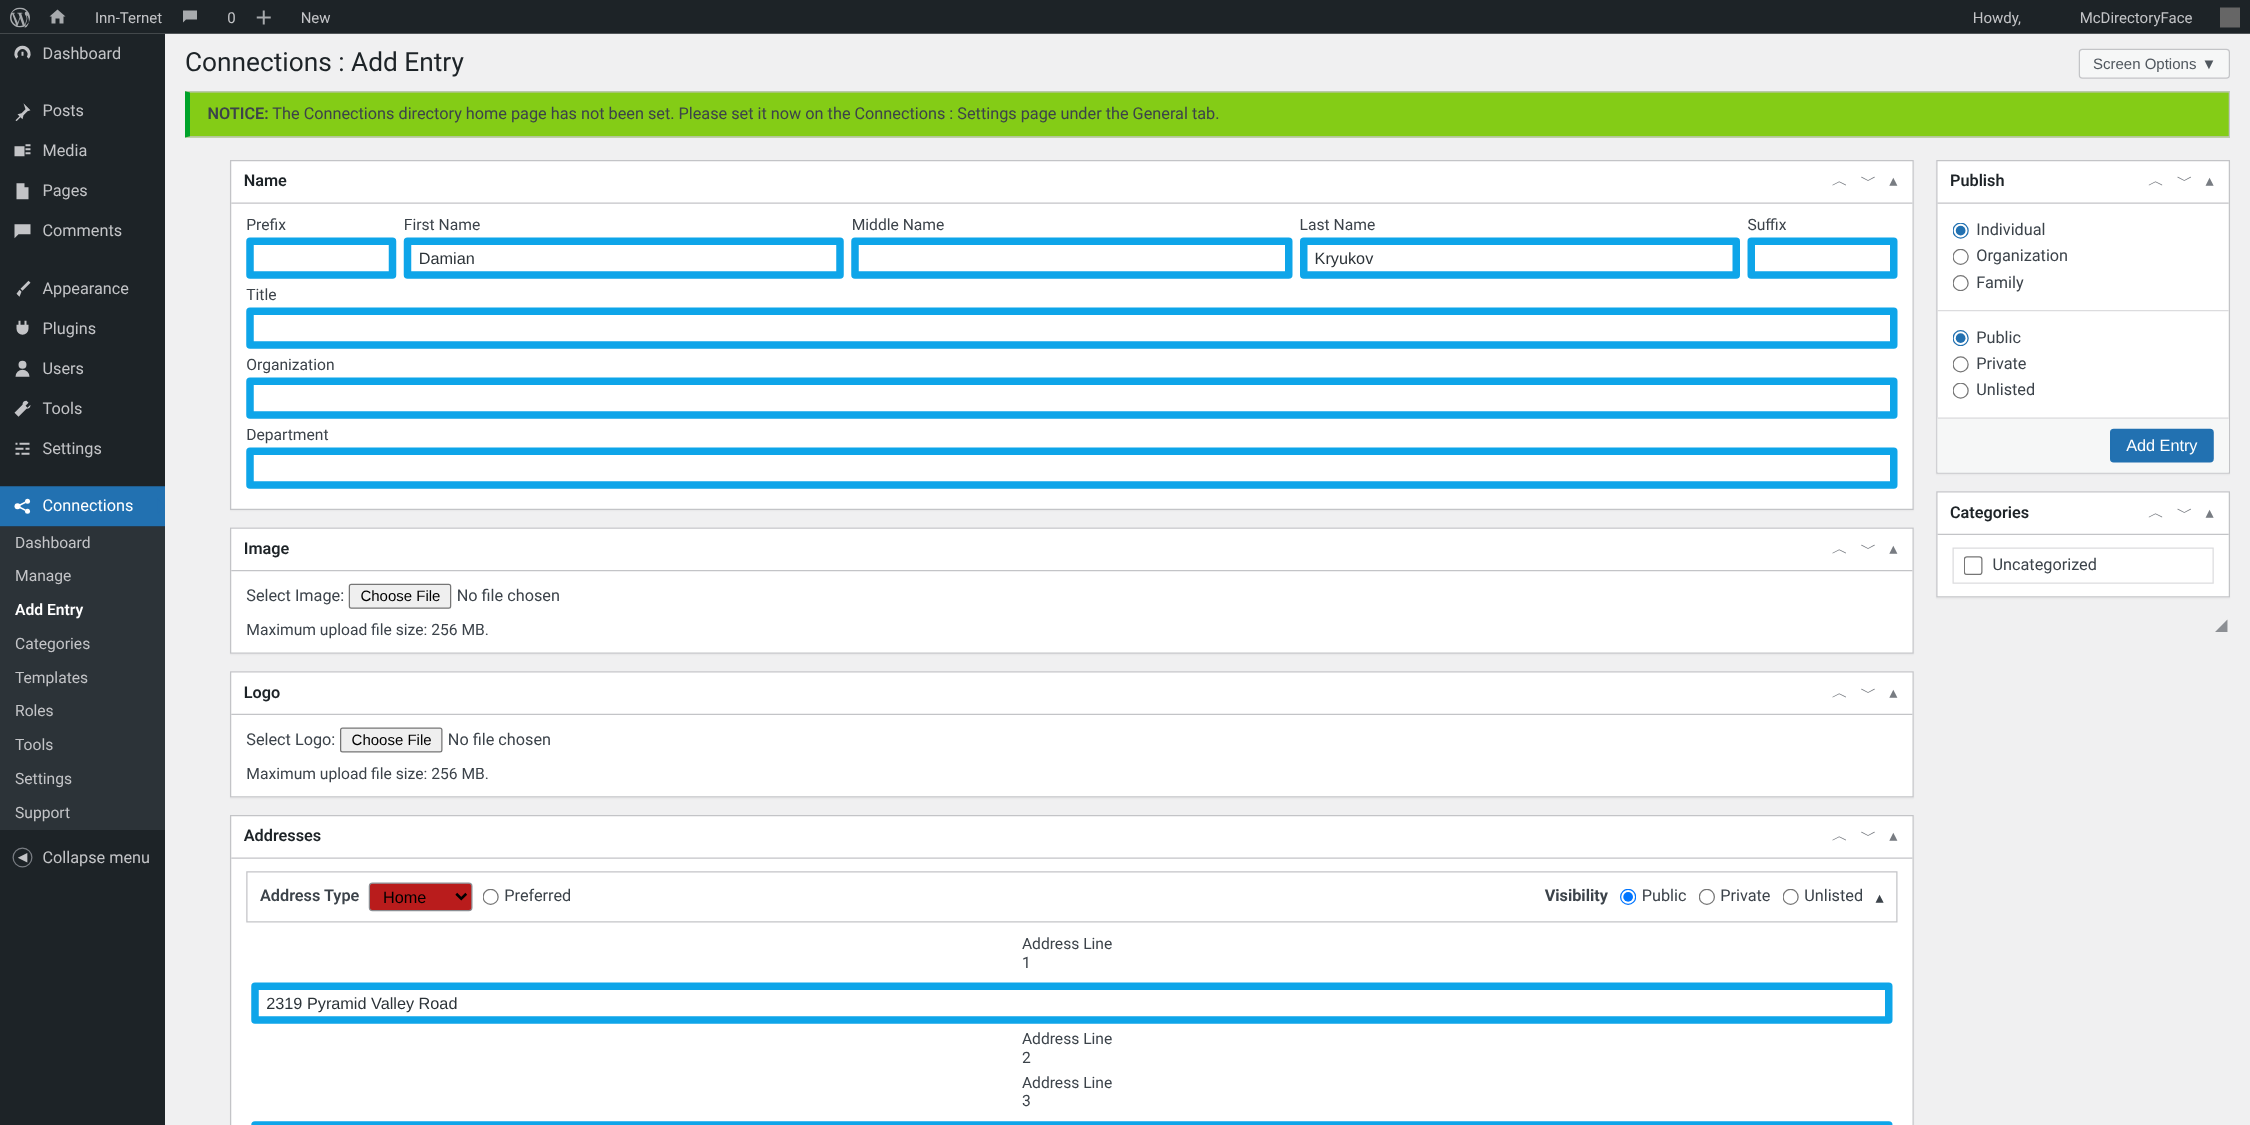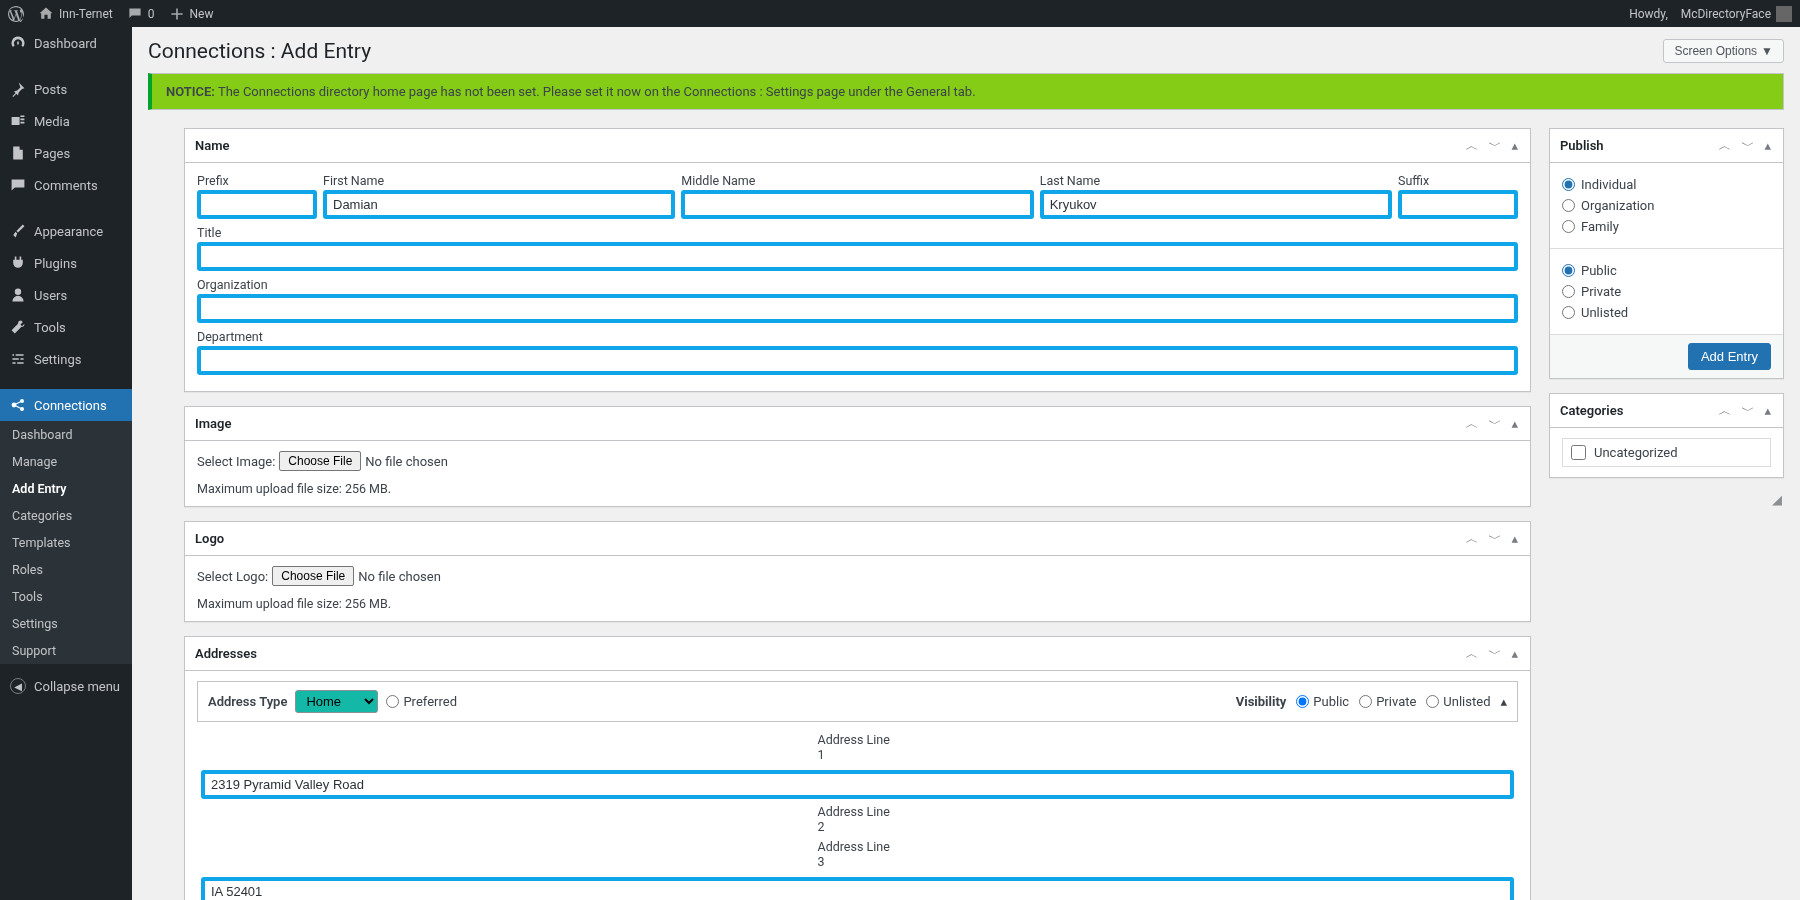--- a/index.html
+++ b/index.html
@@ -1,19 +1,19 @@
 <!DOCTYPE html>
 <html><head>
 <meta charset="utf-8">
 <style>
 * { box-sizing: border-box; margin: 0; padding: 0; }
 body { font-family: -apple-system, BlinkMacSystemFont, "Segoe UI", Roboto, sans-serif; font-size: 13px; color: #3c434a; background: #f0f0f1; }
 #adminbar { background: #1d2327; color: #c3c4c7; height: 27px; display: flex; align-items: center; justify-content: space-between; padding: 0 8px; font-size: 12px; }
 #adminbar .left, #adminbar .right { display: flex; align-items: center; gap: 14px; }
-#adminbar .item { display: flex; align-items: center; gap: 5px; cursor: pointer; color: #c3c4c7; }
+#adminbar .item { display: flex; align-items: center; gap: 22px; cursor: pointer; color: #c3c4c7; }
 #adminbar svg { width: 16px; height: 16px; fill: #a7aaad; }
 #adminbar .avatar { width: 16px; height: 16px; background: #666; display: inline-block; }
 
 #wrap { display: flex; min-height: calc(100vh - 27px); }
 #adminmenu { width: 132px; background: #1d2327; color: #c3c4c7; font-size: 13px; flex-shrink: 0; }
 #adminmenu .menu-item { display: flex; align-items: center; gap: 8px; padding: 8px 10px; cursor: pointer; color: #c3c4c7; }
 #adminmenu .menu-item.current { background: #2271b1; color: #fff; position: relative; }
 #adminmenu .menu-item.current::after { content: ""; position: absolute; right: -6px; top: 50%; transform: translateY(-50%); border: 6px solid transparent; border-left-color: #2271b1; }
 #adminmenu .menu-item svg { width: 16px; height: 16px; fill: currentColor; flex-shrink: 0; }
 #adminmenu .sep { height: 14px; }
@@ -40,40 +40,40 @@
 .postbox-controls { display: flex; gap: 6px; }
 .postbox-controls .ctrl { cursor: pointer; color: #787c82; font-size: 13px; line-height: 1; padding: 2px; }
 .postbox-inside { padding: 10px 12px; }
 
 .name-row { display: flex; gap: 6px; margin-bottom: 6px; }
 .name-row .field { display: flex; flex-direction: column; justify-content: flex-end; }
 .name-row .field.small { width: 120px; }
 .name-row .field.grow { flex: 1; }
 .field-full { margin-bottom: 6px; }
 label.fl { font-size: 12.5px; color: #3c434a; margin-bottom: 2px; display: block; }
-input[type=text] { border: 4px solid #0ea5e9; border-radius: 3px; padding: 3px 6px; font-size: 13px; width: 100%; background: #fff; color: #2c3338; }
+input[type=text] { border: 6px solid #0ea5e9; border-radius: 3px; padding: 3px 6px; font-size: 13px; width: 100%; background: #fff; color: #2c3338; }
 
 .file-row { display: flex; align-items: center; gap: 4px; margin-bottom: 10px; font-size: 13px; }
 .file-btn { border: 1px solid #767676; background: #efefef; padding: 2px 8px; font-size: 12px; cursor: pointer; border-radius: 2px; }
 .help-text { font-size: 12.5px; color: #3c434a; }
 
 .radio-row { display: flex; flex-direction: column; gap: 6px; padding: 4px 0; }
 .radio-row label { display: flex; align-items: center; gap: 6px; font-size: 13px; cursor: pointer; }
 .radio-row input[type=radio] { accent-color: #2271b1; }
 .pub-sep { border-top: 1px solid #dcdcde; margin: 10px -12px; }
 .pub-footer { text-align: right; padding: 8px 12px; border-top: 1px solid #dcdcde; background: #f6f7f7; }
 .btn-primary { background: #2271b1; border: 1px solid #2271b1; color: #fff; padding: 5px 12px; border-radius: 3px; font-size: 13px; cursor: pointer; }
 .cat-item { padding: 6px 8px; border: 1px solid #dcdcde; display: flex; align-items: center; gap: 8px; font-size: 13px; }
 .cat-item input[type=checkbox] { width: 15px; height: 15px; }
 .side-col .resize-handle { text-align: right; color: #8c8f94; padding-right: 2px; font-size: 13px; }
 
 .addr-bar { border: 1px solid #c3c4c7; padding: 8px 10px; display: flex; align-items: center; justify-content: space-between; margin-bottom: 4px; }
 .addr-bar .left-group { display: flex; align-items: center; gap: 8px; }
 .addr-bar .left-group strong { font-weight: 600; font-size: 13px; }
-.addr-bar select { border: 1px solid #8c8f94; border-radius: 3px; padding: 2px 20px 2px 6px; font-size: 13px; background: #14b8a6; }
+.addr-bar select { border: 1px solid #8c8f94; border-radius: 3px; padding: 2px 20px 2px 6px; font-size: 13px; background: #b91c1c; }
 .addr-bar .right-group { display: flex; align-items: center; gap: 10px; font-size: 13px; }
 .addr-bar .vis-opt { display: flex; align-items: center; gap: 4px; }
 .addr-bar .collapse-tri { cursor: pointer; color: #3c434a; }
 .addr-fields { padding: 6px 4px; }
 .addr-line { display: flex; align-items: center; gap: 8px; margin-bottom: 5px; flex-direction: column; }
 .addr-line .albl { width: 80px; font-size: 12.5px; flex-shrink: 0; }
 .addr-line input { flex: 1; }
 .addr-dual { display: flex; gap: 20px; }
 .addr-dual .half { flex: 1; font-size: 12.5px; }
 </style>

